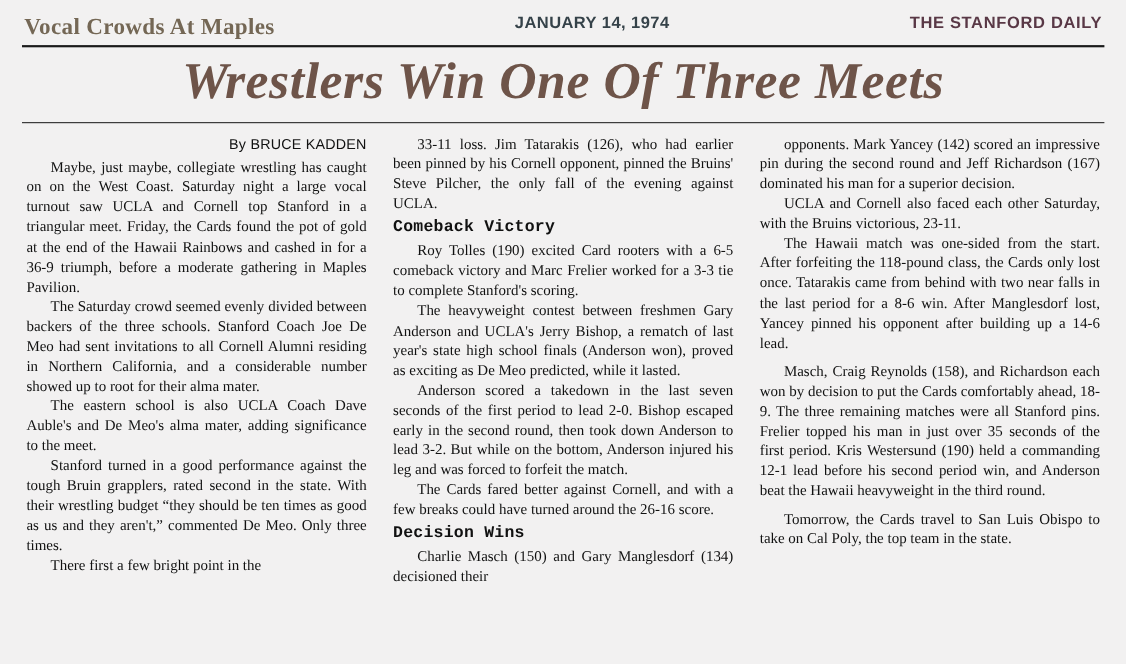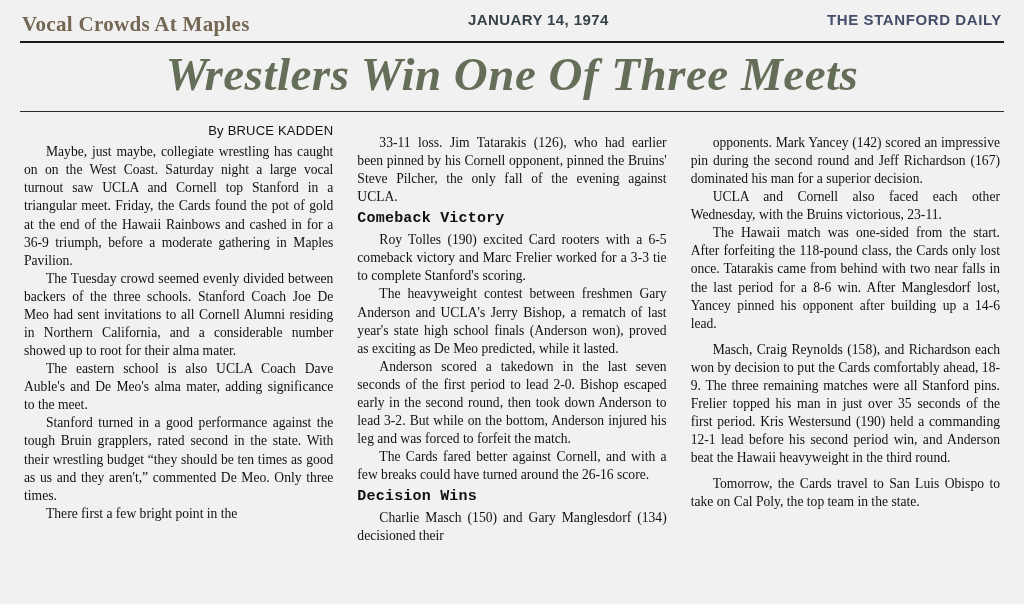--- a/index.html
+++ b/index.html
@@ -44,40 +44,40 @@
     font-size: 15px;
     letter-spacing: 0.4px;
     color: #0c4a6e;
     transform: translateY(-6px);
   }
   .masthead-right {
     font-family: "Liberation Sans", sans-serif;
     font-weight: bold;
     font-size: 15px;
     letter-spacing: 0.6px;
-    color: #1d4ed8;
+    color: #be185d;
     transform: translateY(-6px);
   }
   .rule {
     border: 0;
     border-top: 2px solid #1a1a1a;
     margin: 4px 2px 0 2px;
   }
 
   
   .headline {
     font-family: "Liberation Serif", serif;
     font-weight: bold;
     font-style: italic;
     font-size: 47px;
     line-height: 1.02;
     text-align: center;
     letter-spacing: 0.5px;
     margin: 8px 0 12px 0;
-    color: #4d7c0f;
+    color: #c2410c;
     white-space: nowrap;
   }
   .headline-rule {
     border: 0;
     border-top: 1px solid #2a2a2a;
     margin: 6px 2px 0 2px;
   }
 
   
   .columns {
@@ -111,21 +111,21 @@
     letter-spacing: 0.2px;
   }
   p.para {
     margin: 0;
     text-indent: 22px;
   }
   p.para.gap {
     margin-top: 8px;
   }
   p.para.nogap {
-    margin-top: 12px;
+    margin-top: 0;
   }
 </style>
 </head>
 <body>
 
 <div class="page">
 
   <div class="masthead">
     <div class="masthead-left">Vocal Crowds At Maples</div>
     <div class="masthead-center">JANUARY 14, 1974</div>
@@ -136,39 +136,39 @@
 
   <div class="headline">Wrestlers Win One Of Three Meets</div>
 
   <hr class="headline-rule">
 
   <div class="columns">
 
     <div class="col">
       <div class="byline">By BRUCE KADDEN</div>
       <p class="para">Maybe, just maybe, collegiate wrestling has caught on on the West Coast. Saturday night a large vocal turnout saw UCLA and Cornell top Stanford in a triangular meet. Friday, the Cards found the pot of gold at the end of the Hawaii Rainbows and cashed in for a 36-9 triumph, before a moderate gathering in Maples Pavilion.</p>
-      <p class="para">The Tuesday crowd seemed evenly divided between backers of the three schools. Stanford Coach Joe De Meo had sent invitations to all Cornell Alumni residing in Northern California, and a considerable number showed up to root for their alma mater.</p>
+      <p class="para">The Saturday crowd seemed evenly divided between backers of the three schools. Stanford Coach Joe De Meo had sent invitations to all Cornell Alumni residing in Northern California, and a considerable number showed up to root for their alma mater.</p>
       <p class="para">The eastern school is also UCLA Coach Dave Auble's and De Meo's alma mater, adding significance to the meet.</p>
       <p class="para">Stanford turned in a good performance against the tough Bruin grapplers, rated second in the state. With their wrestling budget “they should be ten times as good as us and they aren't,” commented De Meo. Only three times.</p>
       <p class="para">There first a few bright point in the</p>
     </div>
 
     <div class="col">
       <p class="para nogap">33-11 loss. Jim Tatarakis (126), who had earlier been pinned by his Cornell opponent, pinned the Bruins' Steve Pilcher, the only fall of the evening against UCLA.</p>
       <div class="subhead">Comeback Victory</div>
       <p class="para">Roy Tolles (190) excited Card rooters with a 6-5 comeback victory and Marc Frelier worked for a 3-3 tie to complete Stanford's scoring.</p>
       <p class="para">The heavyweight contest between freshmen Gary Anderson and UCLA's Jerry Bishop, a rematch of last year's state high school finals (Anderson won), proved as exciting as De Meo predicted, while it lasted.</p>
       <p class="para">Anderson scored a takedown in the last seven seconds of the first period to lead 2-0. Bishop escaped early in the second round, then took down Anderson to lead 3-2. But while on the bottom, Anderson injured his leg and was forced to forfeit the match.</p>
       <p class="para">The Cards fared better against Cornell, and with a few breaks could have turned around the 26-16 score.</p>
       <div class="subhead">Decision Wins</div>
       <p class="para">Charlie Masch (150) and Gary Manglesdorf (134) decisioned their</p>
     </div>
 
     <div class="col">
       <p class="para nogap">opponents. Mark Yancey (142) scored an impressive pin during the second round and Jeff Richardson (167) dominated his man for a superior decision.</p>
-      <p class="para">UCLA and Cornell also faced each other Wednesday, with the Bruins victorious, 23-11.</p>
+      <p class="para">UCLA and Cornell also faced each other Saturday, with the Bruins victorious, 23-11.</p>
       <p class="para">The Hawaii match was one-sided from the start. After forfeiting the 118-pound class, the Cards only lost once. Tatarakis came from behind with two near falls in the last period for a 8-6 win. After Manglesdorf lost, Yancey pinned his opponent after building up a 14-6 lead.</p>
       <p class="para gap">Masch, Craig Reynolds (158), and Richardson each won by decision to put the Cards comfortably ahead, 18-9. The three remaining matches were all Stanford pins. Frelier topped his man in just over 35 seconds of the first period. Kris Westersund (190) held a commanding 12-1 lead before his second period win, and Anderson beat the Hawaii heavyweight in the third round.</p>
       <p class="para gap">Tomorrow, the Cards travel to San Luis Obispo to take on Cal Poly, the top team in the state.</p>
     </div>
 
   </div>
 </div>
 
 </body></html>

